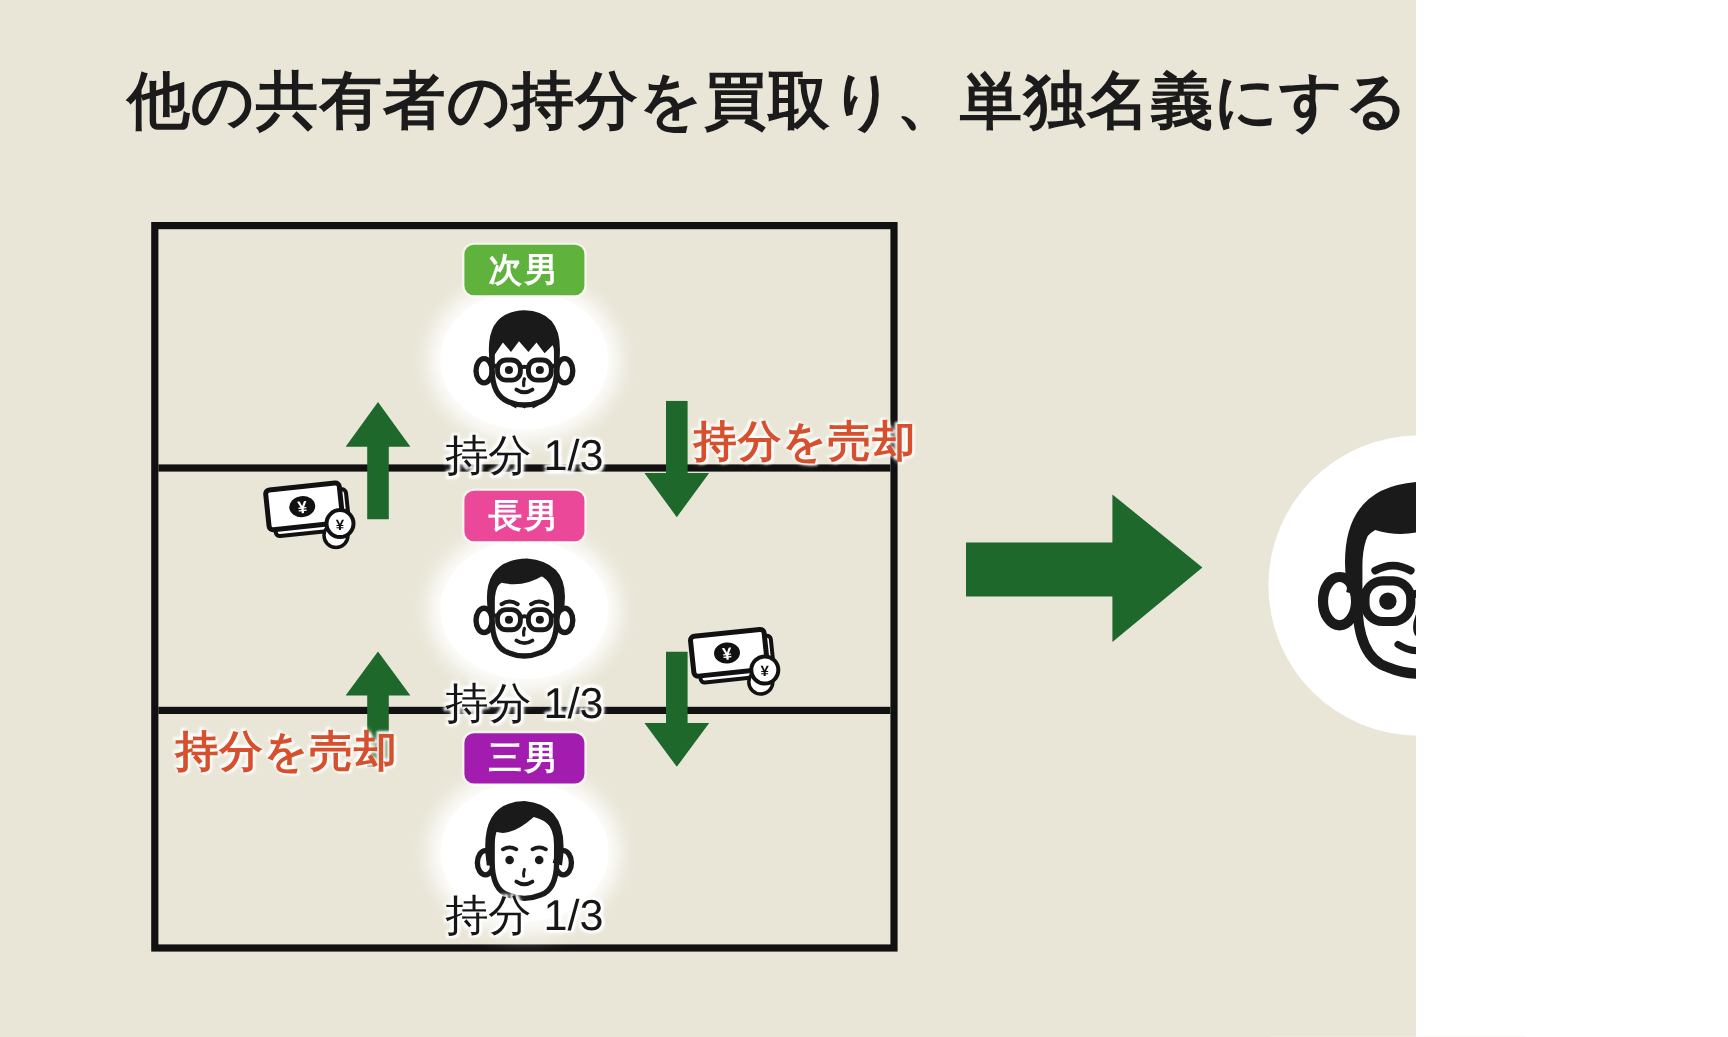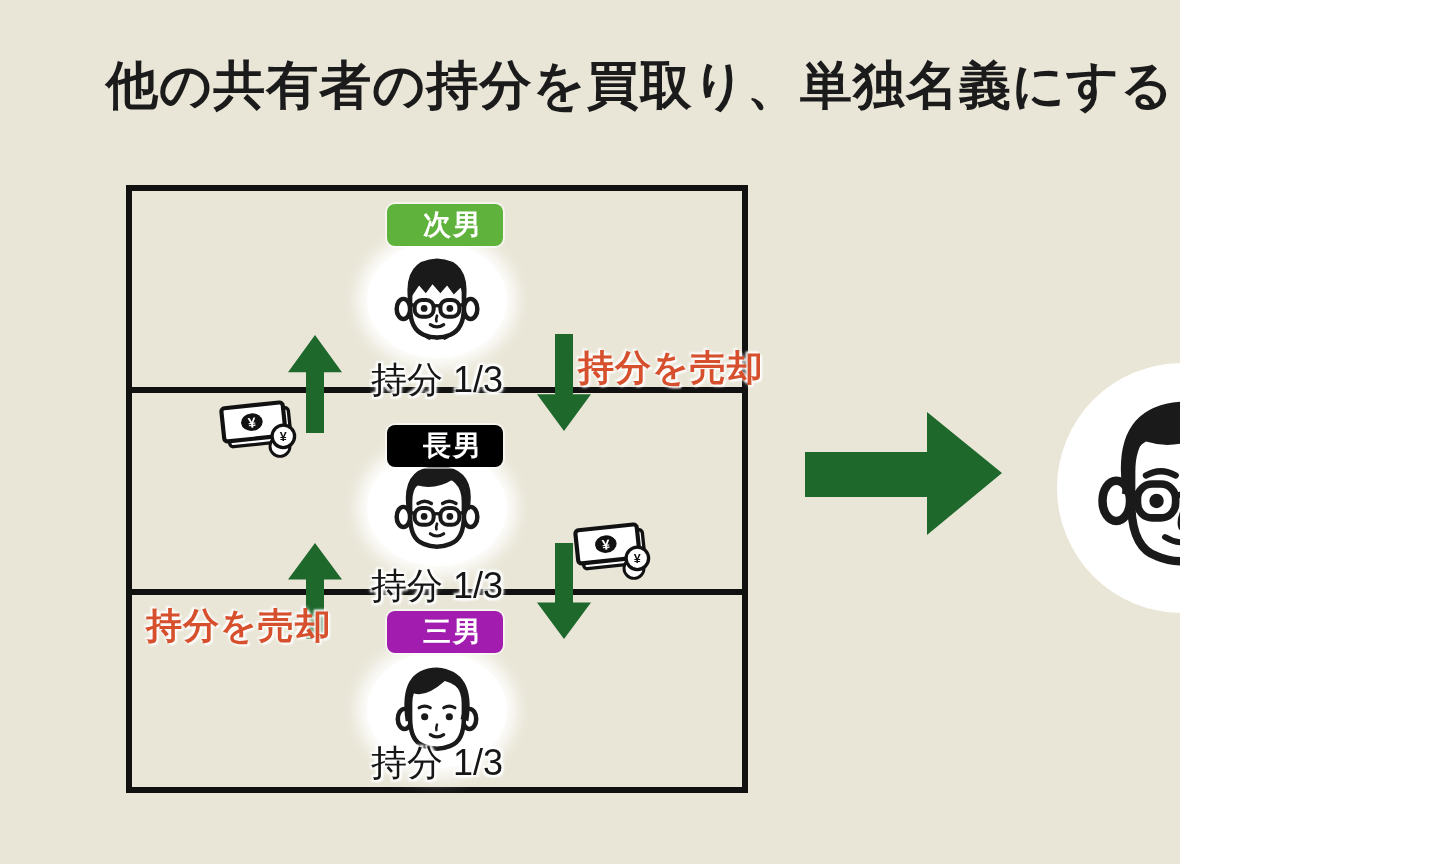--- a/index.html
+++ b/index.html
@@ -20,21 +20,20 @@
   .building-box{
     left:126px;top:185px;width:622px;height:608px;
     border:6px solid #111;box-sizing:border-box;
   }
   .floor-divider{height:6px;background:#111;left:132px;width:610px;}
   .badge{
     width:100px;height:42px;border-radius:8px;
     display:flex;align-items:center;justify-content:center;
     color:#fff;font-size:28px;font-weight:800;letter-spacing:2px;
     box-shadow:0 0 0 2px rgba(255,255,255,.55);
-    padding-left:16px;
   }
   .halo{
     background:#fff;border-radius:50%;
     width:140px;height:116px;
     box-shadow:0 0 16px 10px rgba(255,255,255,.9);
   }
   .share-label{
     width:220px;text-align:center;
     font-size:36px;font-weight:400;color:#161616;white-space:nowrap;
     text-shadow:0 0 4px #fff,0 0 6px #fff,2px 2px 2px #fff,-2px -2px 2px #fff,2px -2px 2px #fff,-2px 2px 2px #fff;
@@ -92,21 +91,21 @@
     <path d="M33,46 Q39,42 45,46 M55,46 Q61,42 67,46" fill="none" stroke="#1a1a1a" stroke-width="3" stroke-linecap="round"></path>
     <rect x="30" y="50" width="17" height="15" rx="6.5" fill="#fff" stroke="#1a1a1a" stroke-width="3.6"></rect>
     <rect x="53" y="50" width="17" height="15" rx="6.5" fill="#fff" stroke="#1a1a1a" stroke-width="3.6"></rect>
     <path d="M47,56 Q50,54 53,56" fill="none" stroke="#1a1a1a" stroke-width="3"></path>
     <path d="M30,55 L24,53 M70,55 L76,53" stroke="#1a1a1a" stroke-width="3"></path>
     <circle cx="38.5" cy="57.5" r="3" fill="#1a1a1a"></circle>
     <circle cx="61.5" cy="57.5" r="3" fill="#1a1a1a"></circle>
     <path d="M50,64 Q49,67 49.5,69" fill="none" stroke="#1a1a1a" stroke-width="2.4" stroke-linecap="round"></path>
     <path d="M44,73 Q50,77 56,73" fill="none" stroke="#1a1a1a" stroke-width="2.8" stroke-linecap="round"></path>
   </svg>
-  <div class="abs badge" style="left: 387px; top: 409px; background-color: #000000; margin-top: 16px;">長男</div>
+  <div class="abs badge" style="left: 387px; top: 409px; background-color: #ec4899;">長男</div>
   <div class="abs share-label" style="left:327px;top:562px;">持分 1/3</div>
 
   <div class="abs halo" style="left:367px;top:652px;"></div>
   <svg class="abs" style="left:381px;top:654px;" width="112" height="112" viewBox="0 0 100 100" aria-hidden="true">
     <ellipse cx="21" cy="58" rx="6" ry="9" fill="#fff" stroke="#1a1a1a" stroke-width="4"></ellipse>
     <ellipse cx="79" cy="58" rx="6" ry="9" fill="#fff" stroke="#1a1a1a" stroke-width="4"></ellipse>
     <path d="M50,20 Q74,21 74,44 L74,57 Q74,78 62,82 Q50,87 38,82 Q26,78 26,57 L26,44 Q26,21 50,20 Z" fill="#fff" stroke="#1a1a1a" stroke-width="4"></path>
     <path d="M22,60 Q15,13 50,12 Q85,15 78,60 L71,58 Q80,30 57,24 Q40,39 29,35 Q23,41 26,60 Z" fill="#1a1a1a"></path>
     <path d="M34,48 Q39,45 44,48 M56,48 Q61,45 66,48" fill="none" stroke="#1a1a1a" stroke-width="2.8" stroke-linecap="round"></path>
     <circle cx="39" cy="56" r="3.2" fill="#1a1a1a"></circle>

